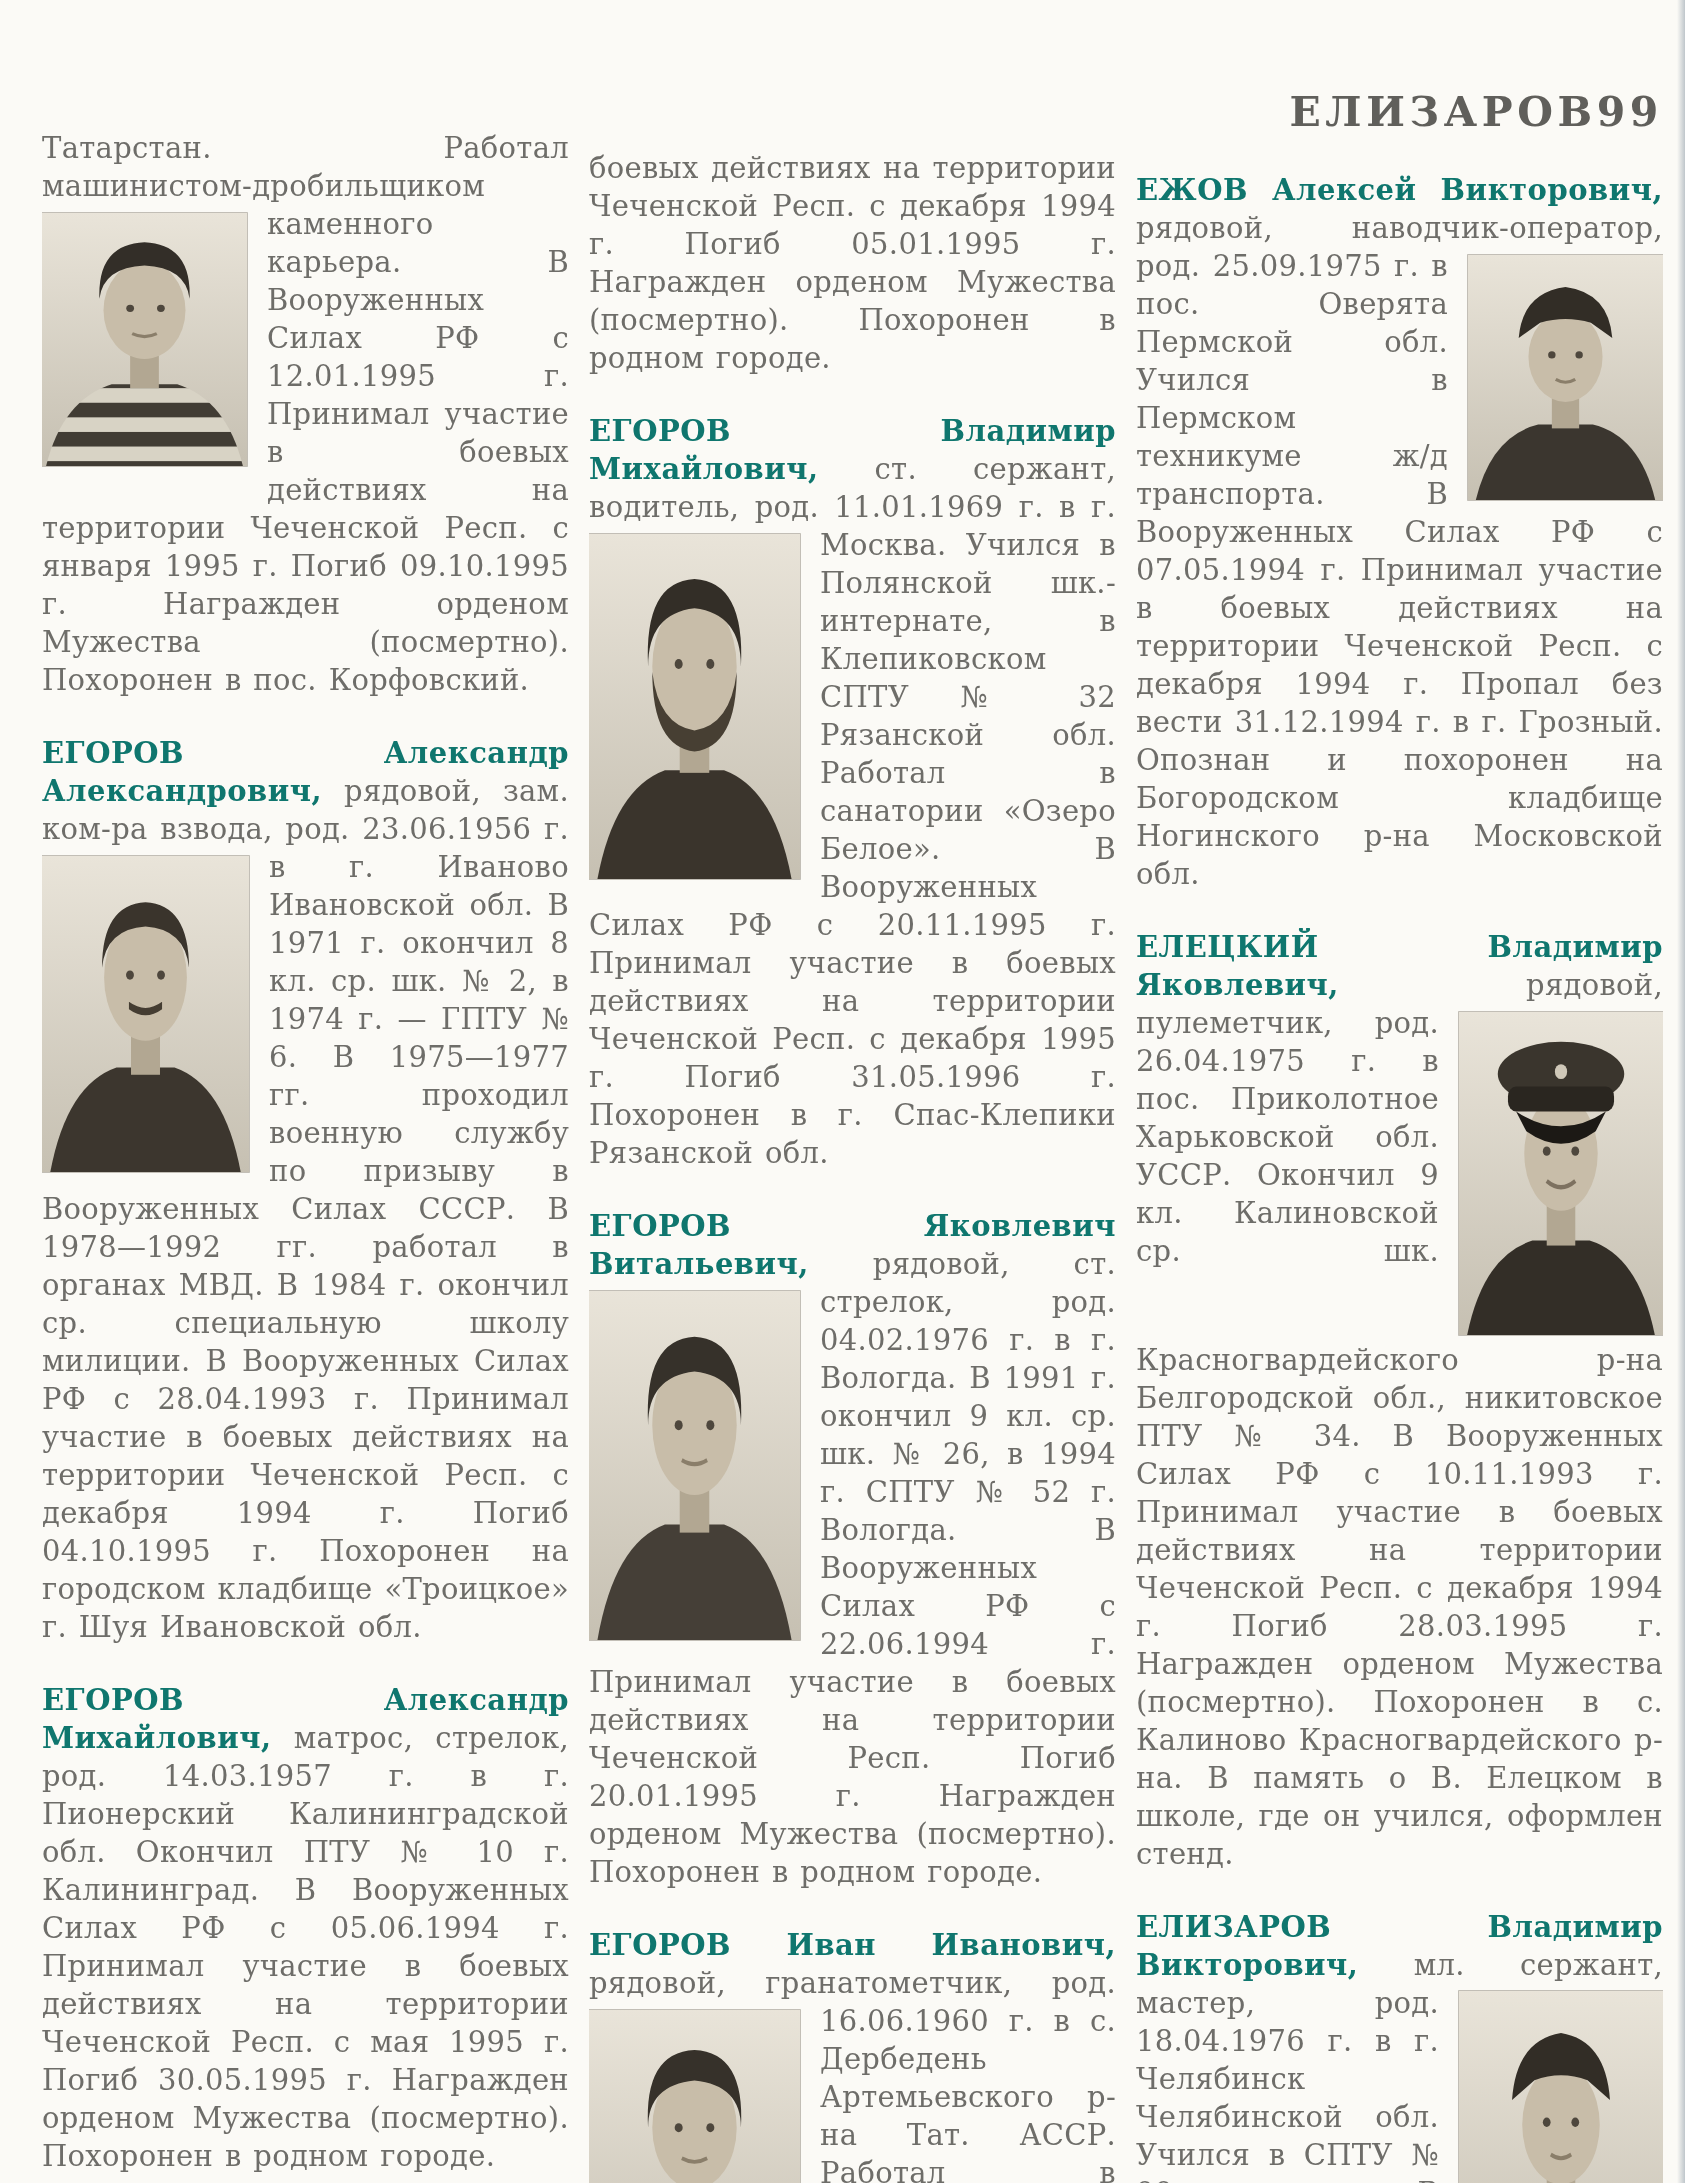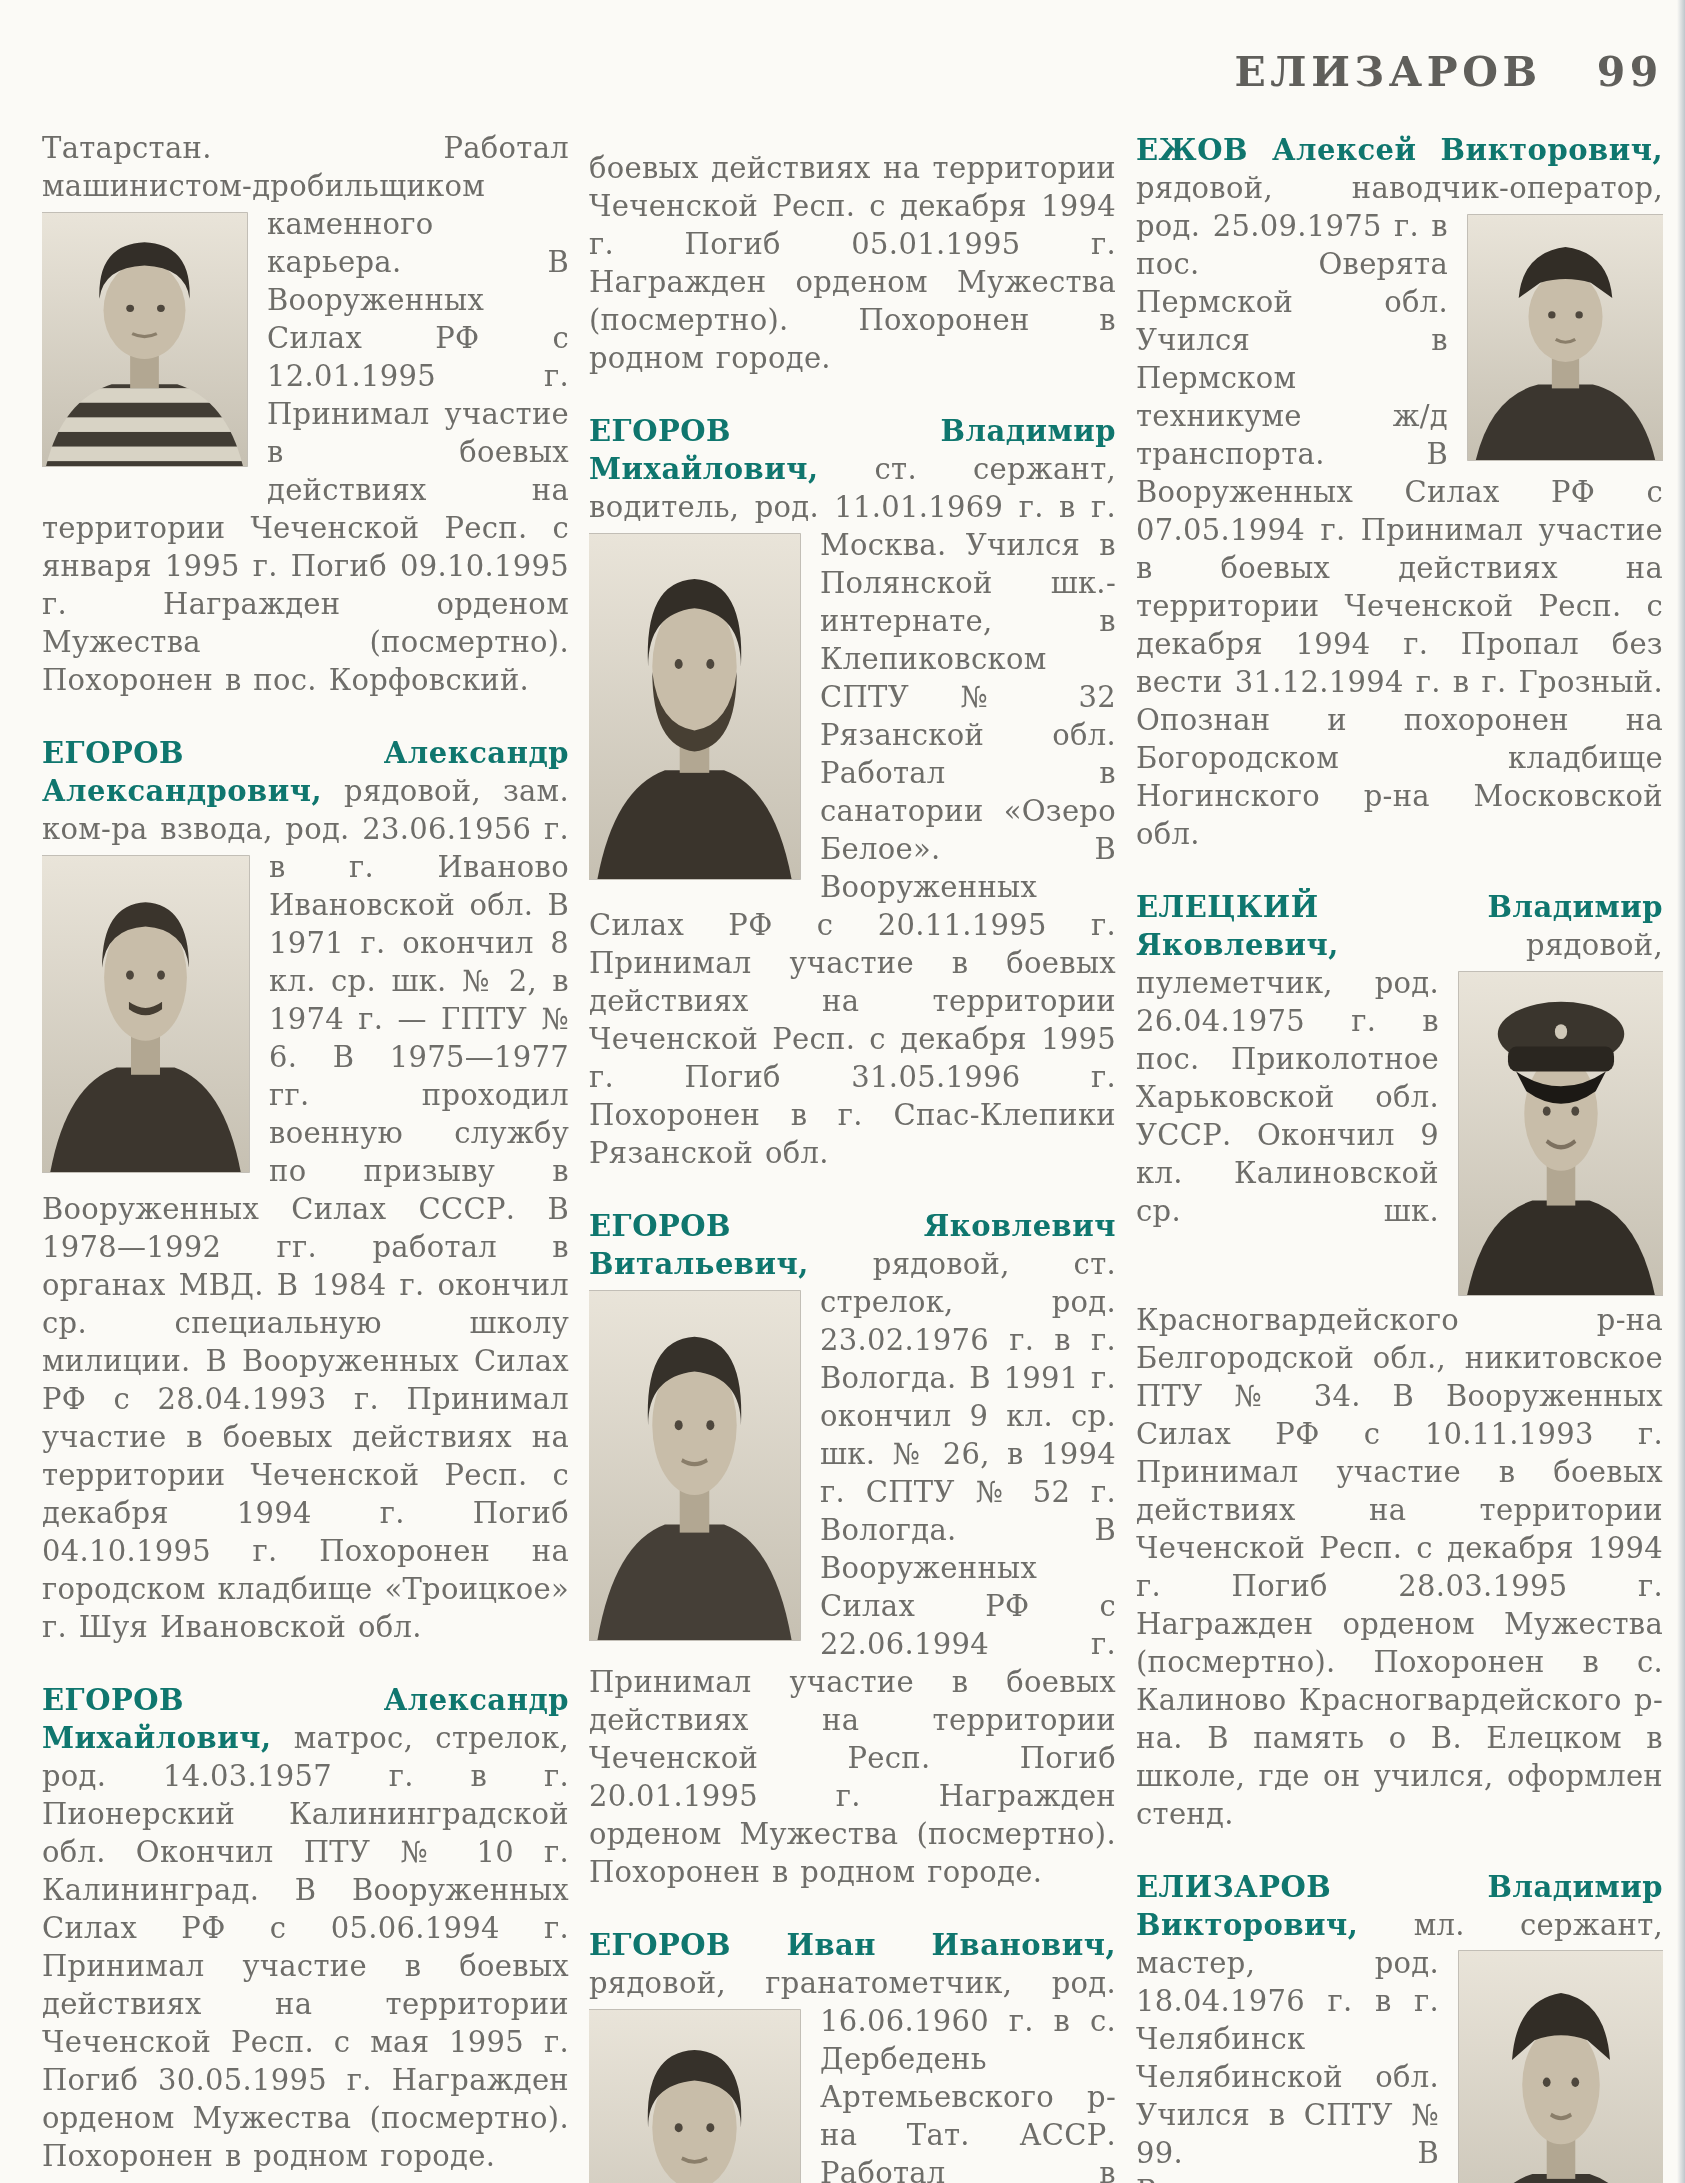--- a/index.html
+++ b/index.html
@@ -8,22 +8,22 @@
     background:#fbfaf6;font-family:"DejaVu Serif", serif;
   }
   .scan-edge{position:absolute;right:0;top:0;width:7.7px;height:100%;
     background:linear-gradient(to left,#bfc6cb,rgba(191,198,203,0));}
   .cols{position:absolute;left:42px;top:0;display:flex;gap:20px;}
   .col{width:527px;}
   .col-1{padding-top:129px;}
   .col-2{padding-top:149px;}
   .col-3{padding-top:0;}
   .runhead{
-    margin-top:48px;margin-bottom:35px;
-    display:flex;justify-content:flex-end;align-items:baseline;gap:55px;
+    margin-top:88px;margin-bottom:35px;
+    display:flex;justify-content:flex-end;align-items:baseline;
     font-weight:bold;font-size:41px;letter-spacing:4.6px;color:#605f5b;
   }
   .entry{
     margin-bottom:35px;overflow:hidden;
     text-align:justify;font-size:29px;line-height:38px;
     color:#6e6d69;word-spacing:2.3px;letter-spacing:0.3px;hyphens:none;
   }
   .entry b{color:#0f766e;letter-spacing:0.5px;}
   .photo{
     float:left;margin:7.7px 20px 6.1px 0;background:#cfc9bd;
@@ -166,21 +166,21 @@
         <span>в г. Москва. Учился в Полянской шк.-интернате, в Клепиковском СПТУ № 32 Рязанской обл. Работал в санатории «Озеро Белое». В Вооруженных Силах РФ с 20.11.1995 г. Принимал участие в боевых действиях на территории Чеченской Респ. с декабря 1995 г. Погиб 31.05.1996 г. Похоронен в г. Спас-Клепики Рязанской обл.</span>
       </div>
 
       <div class="entry">
         <b>ЕГОРОВ Яковлевич Витальевич,</b><span> рядовой, ст. стрелок, род.</span>
         <span class="photo" style="width:211px;height:349px">
           <svg viewBox="0 0 100 130" preserveAspectRatio="none">
               <use href="#f-plain"></use>
             </svg>
         </span>
-        <span>23.02.1976 г. в г. Вологда. В 1991 г. окончил 9 кл. ср. шк. № 26, в 1994 г. СПТУ № 52 г. Вологда. В Вооруженных Силах РФ с 22.06.1994 г. Принимал участие в боевых действиях на территории Чеченской Респ. Погиб 20.01.1995 г. Награжден орденом Мужества (посмертно). Похоронен в родном городе.</span>
+        <span>04.02.1976 г. в г. Вологда. В 1991 г. окончил 9 кл. ср. шк. № 26, в 1994 г. СПТУ № 52 г. Вологда. В Вооруженных Силах РФ с 22.06.1994 г. Принимал участие в боевых действиях на территории Чеченской Респ. Погиб 20.01.1995 г. Награжден орденом Мужества (посмертно). Похоронен в родном городе.</span>
       </div>
 
       <div class="entry">
         <b>ЕГОРОВ Иван Иванович,</b><span> рядовой, гранатометчик, род. 16.06.1960 г. в</span>
         <span class="photo" style="width:211px;height:306px">
           <svg viewBox="0 0 100 130" preserveAspectRatio="none">
               <use href="#f-plain"></use>
             </svg>
         </span>
         <span>с. Дербедень Артемьевского р-на Тат. АССР. Работал в Красноленинском управлении технологического транспорта № 3. В Вооруженных Силах РФ с 22.02.1995 г. Принимал участие в боевых действиях на территории Чеченской Респ. с февраля 1995 г. Погиб 01.06.1995 г. Награжден орденом Мужества (посмертно). Похоронен в г. Набережные Челны Респ. Татарстан.</span>

